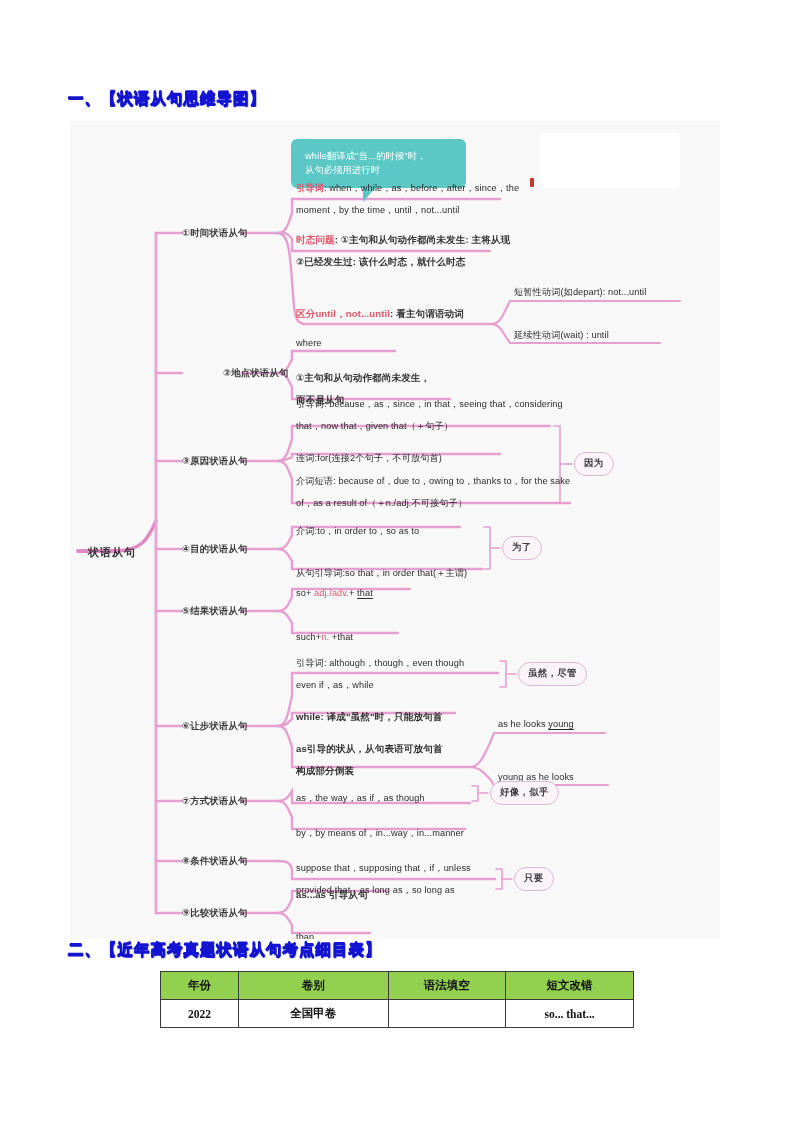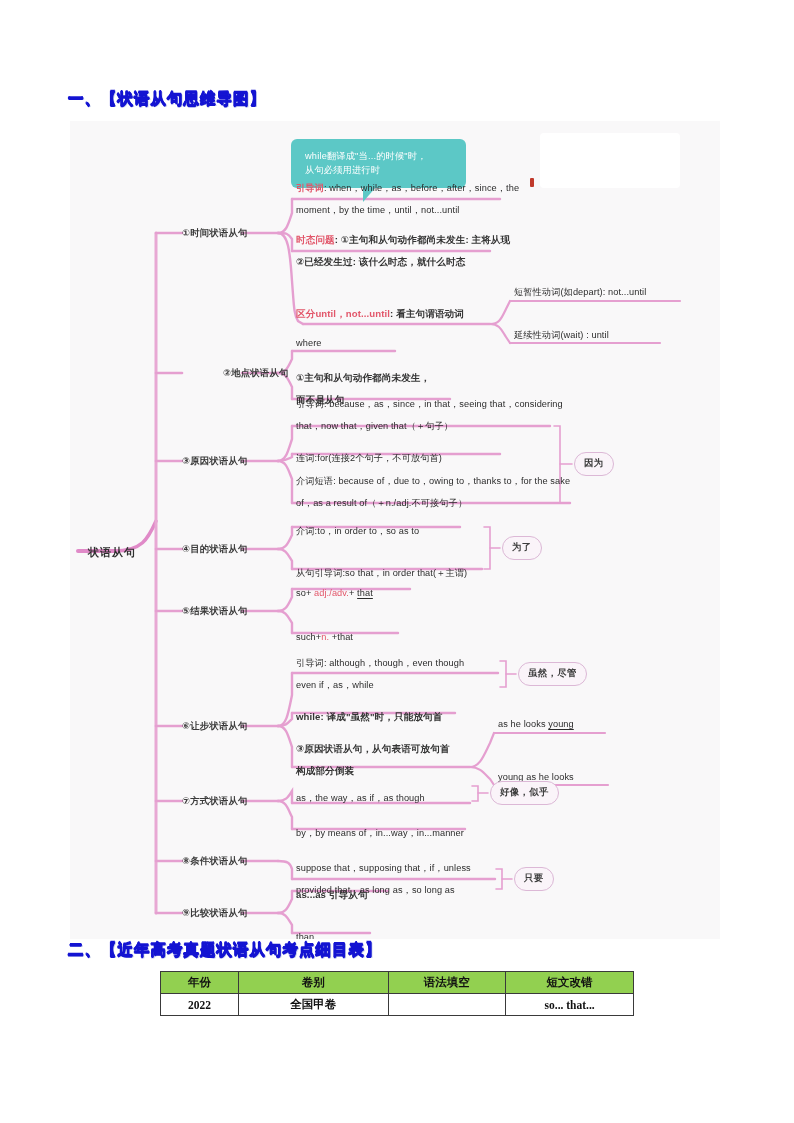--- a/index.html
+++ b/index.html
@@ -124,21 +124,21 @@
     border-collapse:collapse;
     font-family:"Liberation Serif","DejaVu Serif",serif;
     width:474px;
   }
   #exam-table th, #exam-table td{
     border:1px solid #3a3a3a;
     text-align:center;
     font-size:11.5px;
     font-weight:bold;
     color:#111;
-    height:22px;
+    height:28px;
     padding:1px 2px;
   }
   #exam-table thead th{ background:#92d050; }
   #exam-table tbody td{ background:#ffffff; }
   #exam-table col.c0{ width:78px; }
   #exam-table col.c1{ width:150px; }
   #exam-table col.c2{ width:118px; }
   #exam-table col.c3{ width:128px; }
 </style>
 </head>
@@ -294,21 +294,21 @@
 
   <div class="node" style="left:226px; top:461px;"><span>so+ </span><span class="redn">adj./adv.</span><span>+ </span><u>that</u></div>
 
   <div class="node" style="left:226px; top:505px;"><span>such+</span><span class="redn">n.</span><span> +that</span></div>
 
   <div class="node" style="left:226px; top:531px; width:215px;"><span>引导词</span><span>: although，though，even though
 even if，as，while</span></div>
 
   <div class="node cn" style="left:226px; top:585px;">while: 译成"虽然"时，只能放句首</div>
 
-  <div class="node cn" style="left:226px; top:617px; width:185px;">③原因状语从句，从句表语可放句首
+  <div class="node cn" style="left:226px; top:617px; width:185px;">as引导的状从，从句表语可放句首
 构成部分倒装</div>
 
   <div class="node" style="left:428px; top:592px;"><span>as he looks </span><u>young</u></div>
 
   <div class="node" style="left:428px; top:645px;"><u>young</u><span> as he looks</span></div>
 
   <div class="node" style="left:226px; top:666px;">as，the way，as if，as though</div>
   <div class="node" style="left:226px; top:701px;">by，by means of，in...way，in...manner</div>
 
   <div class="node" style="left:226px; top:736px; width:215px;">suppose that，supposing that，if，unless

